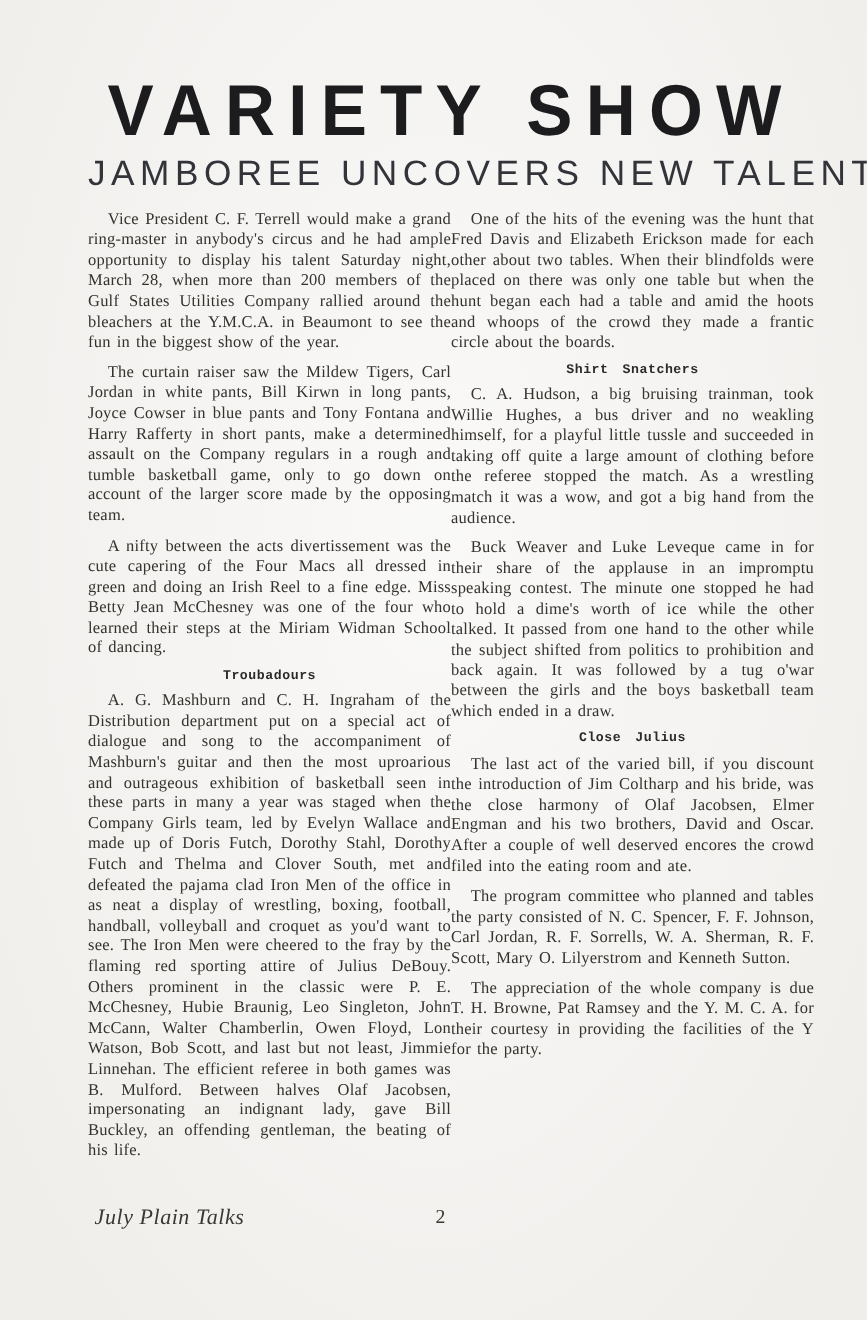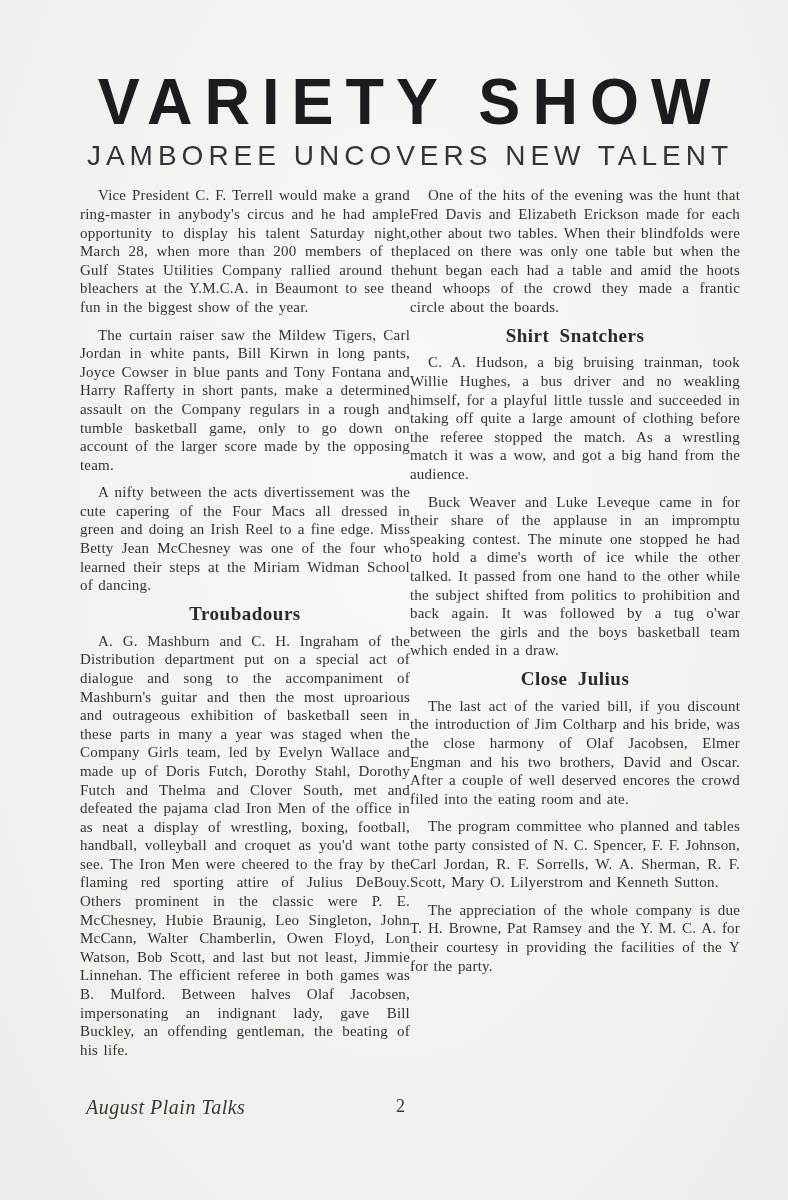--- a/index.html
+++ b/index.html
@@ -36,21 +36,21 @@
     line-height: 1.0;
     letter-spacing: 12px;
     color: #1c1c1e;
     white-space: nowrap;
     transform: scaleY(1.04);
   }
   .sub-title {
     margin: 8px 0 16px 0;
     font-family: "Liberation Sans", sans-serif;
     font-weight: 400;
-    font-size: 28px;
+    font-size: 32px;
     line-height: 1.05;
     letter-spacing: 5px;
     color: #33343a;
     white-space: nowrap;
   }
   .columns {
     display: grid;
     grid-template-columns: 1fr 1fr;
   }
   .col {
@@ -61,27 +61,28 @@
     font-size: 15px;
     line-height: 18.6px;
     text-align: justify;
     text-indent: 18px;
     letter-spacing: 0.2px;
     word-spacing: 1.5px;
     color: #35322e;
   }
   .subhead {
     margin: 9px 0 7px 0;
-    font-size: 19px;
+    font-size: 12px;
     line-height: 1.1;
     font-weight: 700;
     text-align: center;
     letter-spacing: 0.5px;
     word-spacing: 5px;
     color: #2c2a27;
+    font-family: Liberation Mono, monospace;
   }
   footer {
     position: absolute;
     left: 80px;
     right: 54px;
     top: 1096px;
     height: 30px;
   }
   .footer-publication {
     position: absolute;
@@ -127,17 +128,17 @@
       <p class="para">Buck Weaver and Luke Leveque came in for their share of the applause in an impromptu speaking contest. The minute one stopped he had to hold a dime's worth of ice while the other talked. It passed from one hand to the other while the subject shifted from politics to prohibition and back again. It was followed by a tug o'war between the girls and the boys basketball team which ended in a draw.</p>
       <h3 class="subhead">Close Julius</h3>
       <p class="para">The last act of the varied bill, if you discount the introduction of Jim Coltharp and his bride, was the close harmony of Olaf Jacobsen, Elmer Engman and his two brothers, David and Oscar. After a couple of well deserved encores the crowd filed into the eating room and ate.</p>
       <p class="para">The program committee who planned and tables the party consisted of N. C. Spencer, F. F. Johnson, Carl Jordan, R. F. Sorrells, W. A. Sherman, R. F. Scott, Mary O. Lilyerstrom and Kenneth Sutton.</p>
       <p class="para">The appreciation of the whole company is due T. H. Browne, Pat Ramsey and the Y. M. C. A. for their courtesy in providing the facilities of the Y for the party.</p>
     </section>
 
   </main>
 
   <footer>
-    <span class="footer-publication">August Plain Talks</span>
+    <span class="footer-publication">July Plain Talks</span>
     <span class="footer-page-number">2</span>
   </footer>
 
 </div>
 
 </body></html>

